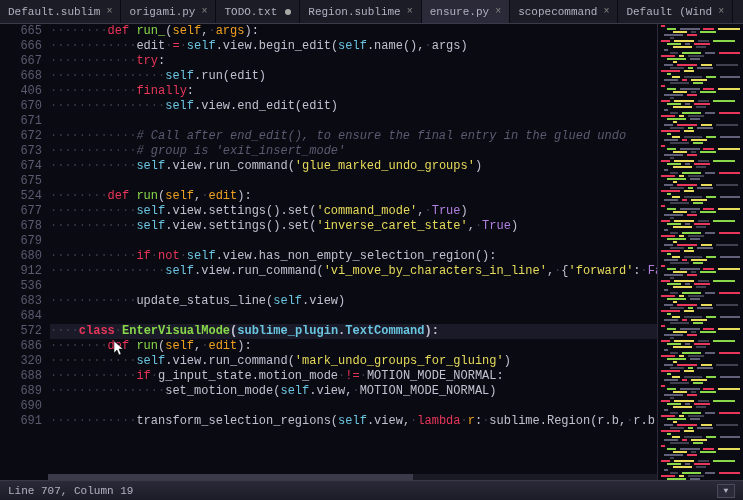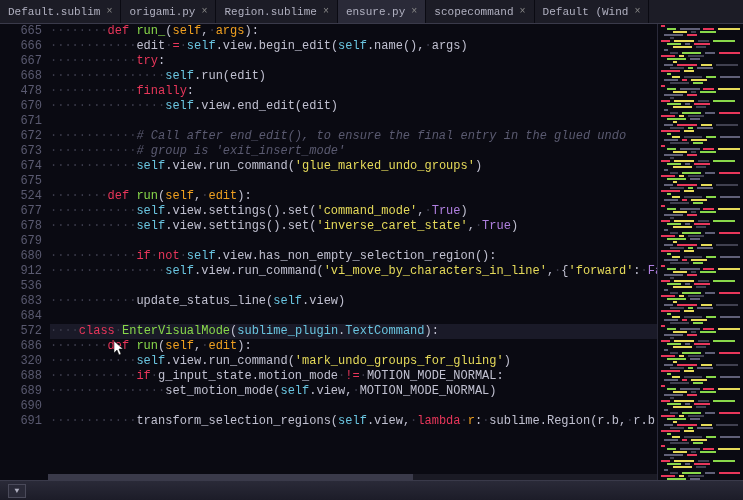--- a/index.html
+++ b/index.html
@@ -63,21 +63,21 @@
   flex: 1;
   background: #0a0a12;
   font-size: 12px;
   line-height: 15px;
   white-space: pre;
   overflow: hidden;
   position: relative;
   padding-left: 2px;
 }
 .line { height: 15px; }
-.line.hl { background: #1a1a28; }
+.line.hl { background: #1a1a28; font-weight: bold; }
 .ws { color: #3a3a4a; }
 .kw { color: #e8365a; }
 .fn { color: #88d84a; }
 .cls { color: #88d84a; }
 .str { color: #e6db5a; }
 .cm { color: #5a5a70; font-style: italic; }
 .op { color: #e8365a; }
 .sp { color: #6ac5e0; }
 .arg { color: #f0a020; }
 .id { color: #c0c0d0; }
@@ -163,20 +163,24 @@
 <body>
 
 <div class="tabs" id="tabs-container">
     <div class="tab">
       <span class="tab-label">Default.sublim</span>
       <span class="tab-close">×</span>
     </div>
     <div class="tab">
       <span class="tab-label">origami.py</span>
       <span class="tab-close">×</span>
+    </div>
+    <div class="tab">
+      <span class="tab-label">TODO.txt</span>
+      <span class="tab-dirty"></span>
     </div>
     <div class="tab">
       <span class="tab-label">Region.sublime</span>
       <span class="tab-close">×</span>
     </div>
     <div class="tab active">
       <span class="tab-label">ensure.py</span>
       <span class="tab-close">×</span>
     </div>
     <div class="tab">
@@ -188,21 +192,21 @@
       <span class="tab-close">×</span>
     </div>
   </div>
 
 <div class="editor-wrap">
   <div class="gutter" id="gutter">
       <div>665</div>
       <div>666</div>
       <div>667</div>
       <div>668</div>
-      <div>478</div>
+      <div>406</div>
       <div>670</div>
       <div>671</div>
       <div>672</div>
       <div>673</div>
       <div>674</div>
       <div>675</div>
       <div>524</div>
       <div>677</div>
       <div>678</div>
       <div>679</div>
@@ -1438,20 +1442,21 @@
         <span style="width: 2px;"></span>
       </div>
     </div>
 </div>
 
 <div class="hscroll">
   <div class="hscroll-thumb"></div>
 </div>
 
 <div class="statusbar">
+  <span>Line 707, Column 19</span>
   <div class="status-right">
     <div class="dropdown-btn">
       <span>▼</span>
     </div>
   </div>
 </div>
 
 <svg class="cursor-arrow" viewBox="0 0 12 16">
   <path d="M0,0 L0,12 L3,9 L5,14 L7,13 L5,8 L9,8 Z" fill="white" stroke="black" stroke-width="0.5"></path>
 </svg>

